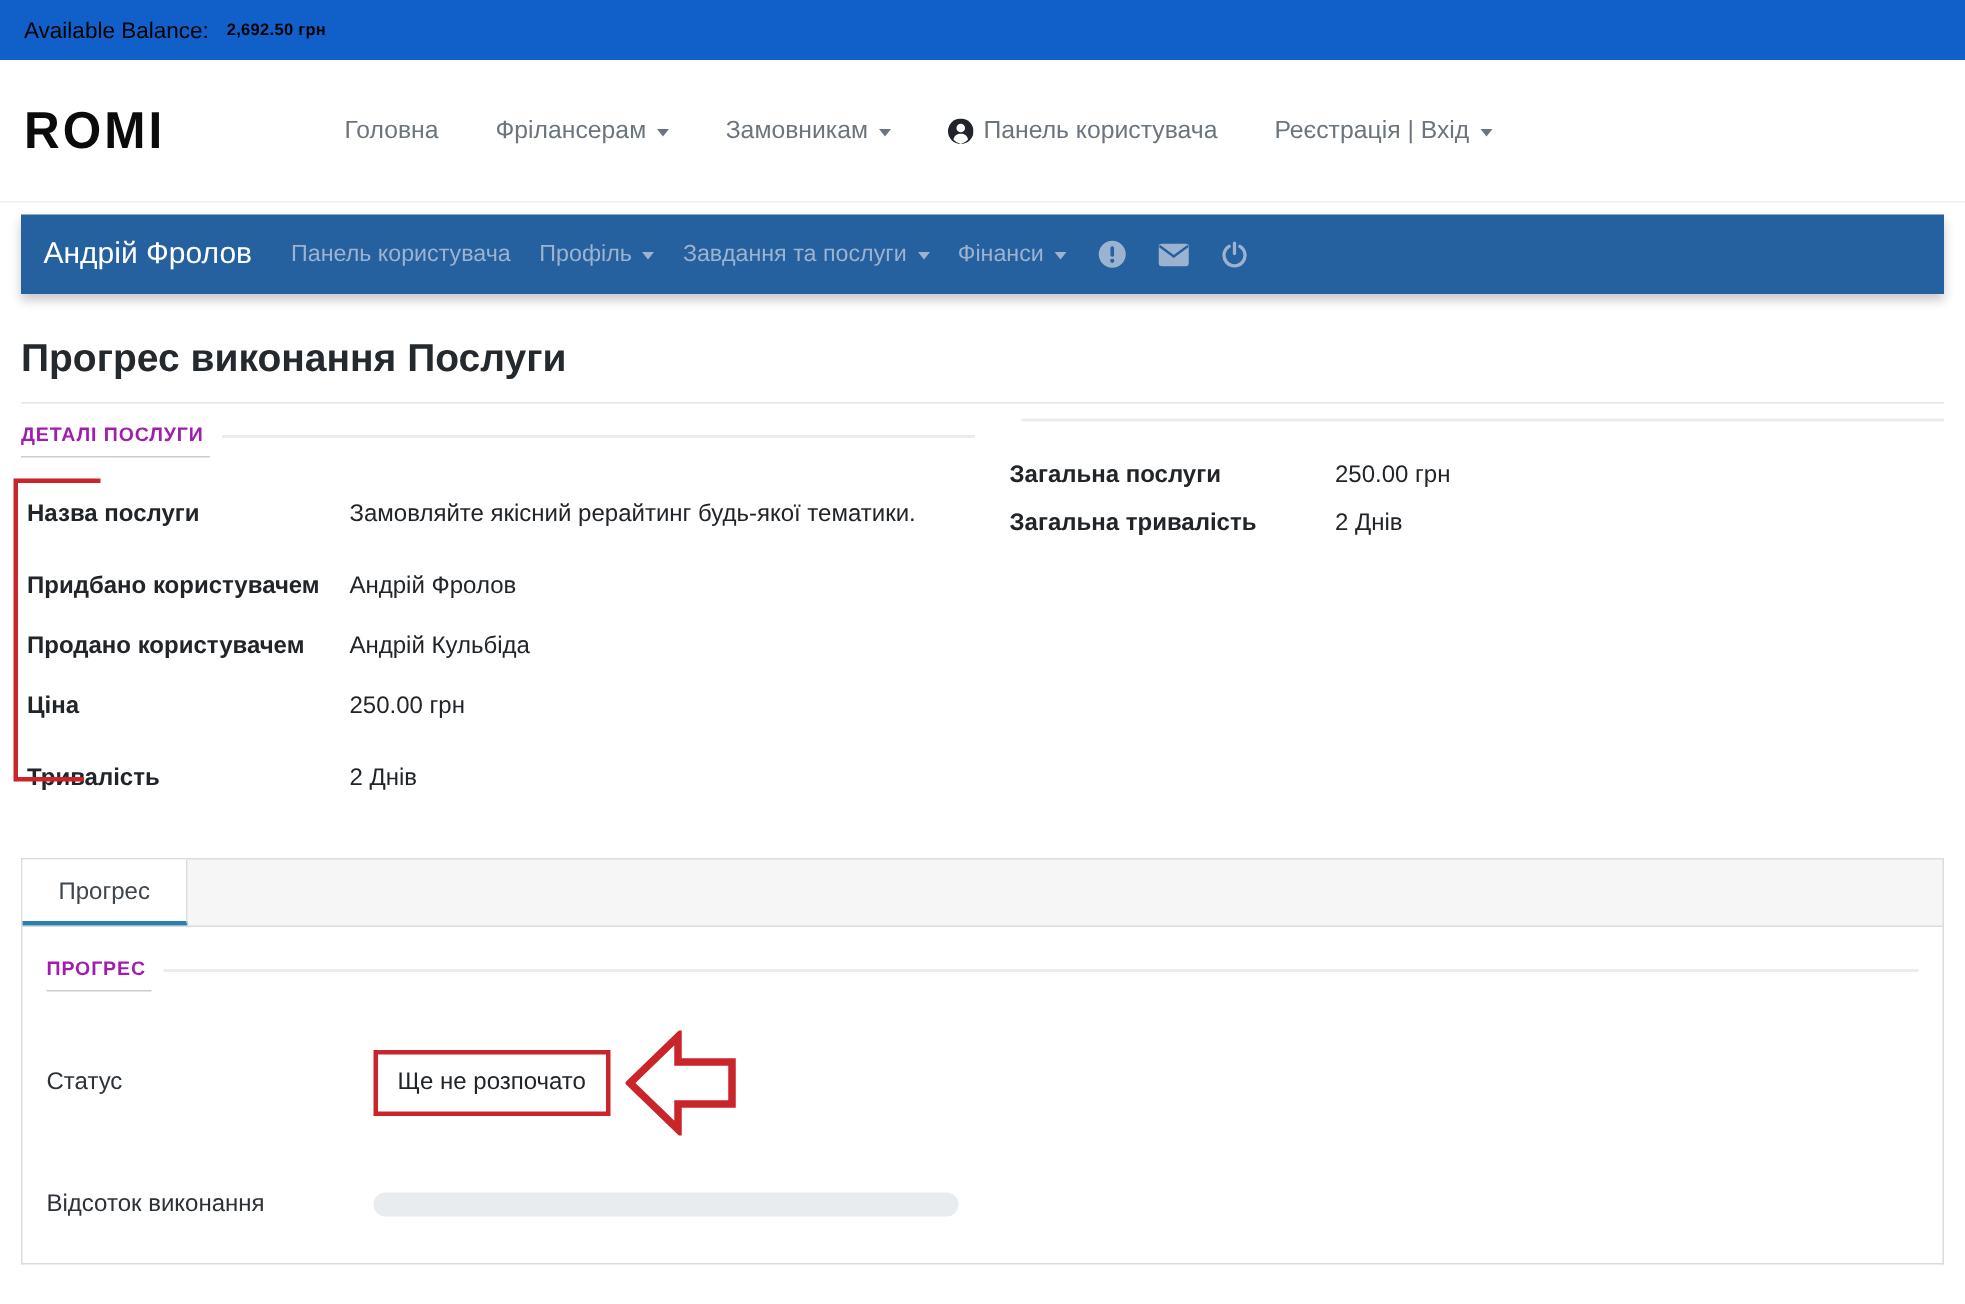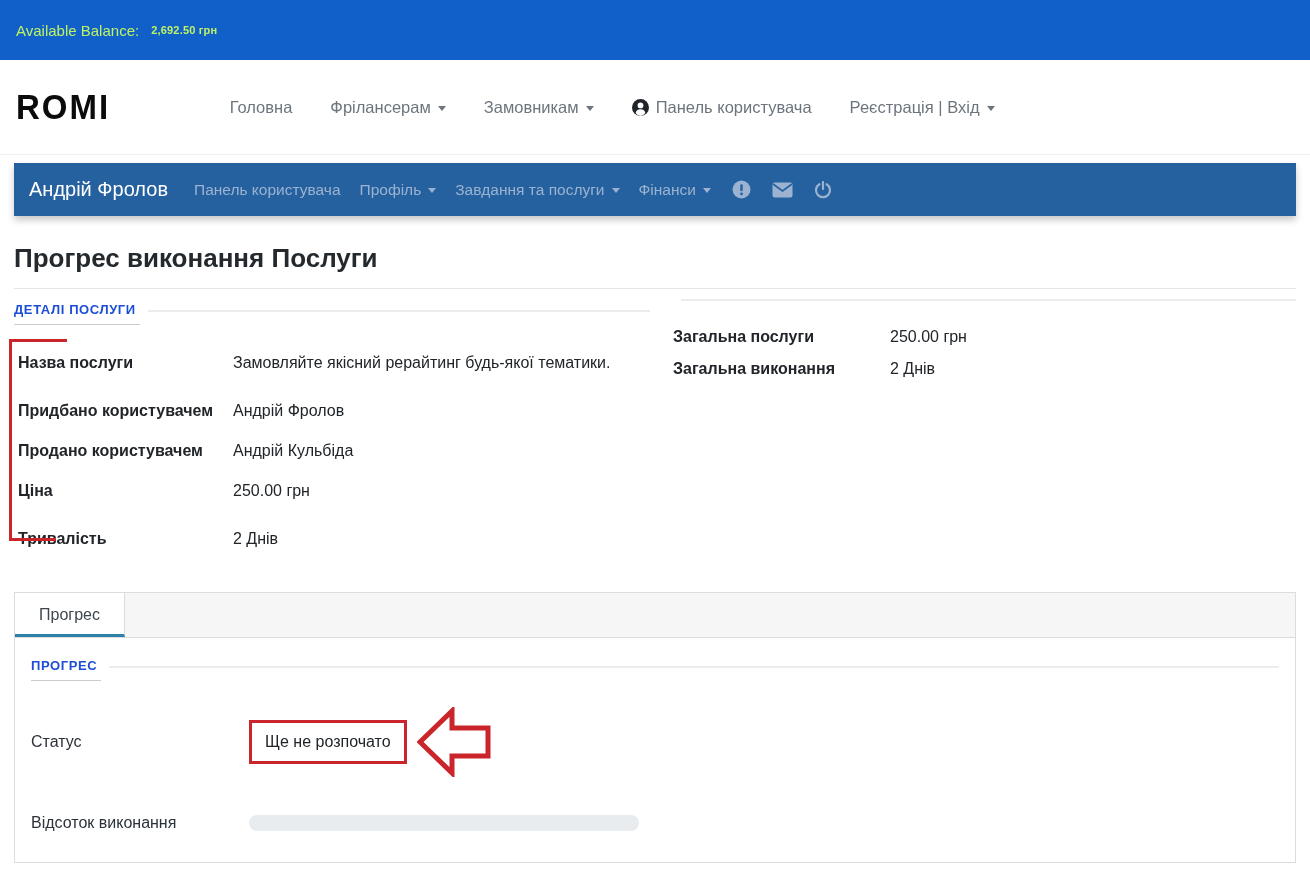--- a/index.html
+++ b/index.html
@@ -6,21 +6,21 @@
     --topbar-bg:#1160c9; --subnav-bg:#25609f; --subnav-link:#9bb3d0;
     --annotation-red:#c9252b; --info-bg:#d3eef6; --info-border:#bce4f0;
     --info-text:#10566b; --tab-accent:#2d80a8; --link-gray:#6c757d;
   }
   *{box-sizing:border-box;margin:0;padding:0;}
   html,body{width:1310px;height:869px;overflow:hidden;}
   body{font-family:"Liberation Sans","DejaVu Sans",sans-serif;font-size:16px;color:#212529;background:#fff;}
   a{text-decoration:none;cursor:pointer;}
 
   
-  .topbar{height:60px;background:var(--topbar-bg);display:flex;align-items:center;padding:0 16px;color:#bef264;}
+  .topbar{height:40px;background:var(--topbar-bg);display:flex;align-items:center;padding:0 16px;color:#000000;}
   .topbar .lbl{font-size:15px;}
   .topbar .val{font-size:11px;font-weight:bold;margin-left:12px;letter-spacing:.2px;}
 
   
   header{height:95px;display:flex;align-items:center;padding:0 16px;border-bottom:1px solid #eef0f2;background:#fff;}
   .logo{font-weight:900;font-size:33px;letter-spacing:2px;color:#0b0b0b;transform:scaleY(1.05);}
   .main-nav{display:flex;align-items:flex-end;gap:38px;margin:0 auto;padding-right:180px;}
   .main-nav a{color:var(--link-gray);font-size:16.5px;display:inline-flex;align-items:center;}
   .caret{display:inline-block;width:0;height:0;border-left:4.5px solid transparent;border-right:4.5px solid transparent;border-top:5px solid currentColor;margin-left:7px;position:relative;top:1px;}
   .user-glyph{margin-right:7px;display:inline-flex;}
@@ -31,21 +31,21 @@
   .subnav nav{display:flex;align-items:center;gap:19px;}
   .subnav nav a{color:var(--subnav-link);font-size:15.5px;display:inline-flex;align-items:center;}
   .subnav .icon-btn{margin-left:2px;display:inline-flex;align-items:center;}
 
   main{padding:0 14px;}
   h1{font-size:26px;font-weight:600;margin-top:27px;color:#24292e;}
   .title-rule{border:none;border-top:1px solid #e3e6e8;margin:14px 0 13px;}
 
   
   .sec-head{display:flex;align-items:center;}
-  .sec-head .txt{font-size:13px;font-weight:bold;letter-spacing:.6px;color:#1d4ed8;border-bottom:1px solid #c9cdd1;padding:0 4px 7px 0;white-space:nowrap;}
+  .sec-head .txt{font-size:13px;font-weight:bold;letter-spacing:.6px;color:#a21caf;border-bottom:1px solid #c9cdd1;padding:0 4px 7px 0;white-space:nowrap;}
   .sec-head .line{flex:1;height:2px;background:#ececec;margin-left:8px;position:relative;top:-3px;}
 
   .columns{display:flex;gap:23px;align-items:flex-start;}
   .col-left{width:636px;flex:0 0 636px;}
   .col-right{flex:1;}
 
   .detail-rows{position:relative;margin-top:26px;padding-left:4px;}
   .d-row{display:flex;line-height:24px;}
   .d-row.gap-lg{margin-bottom:24px;}
   .d-row.gap-sm{margin-bottom:16px;}
@@ -197,21 +197,21 @@
     <section class="col-right">
       <div class="sec-head">
           <span class="line"></span>
       </div>
       <div class="ext-rows">
         <div class="e-row">
           <span class="k">Загальна послуги</span>
           <span class="v">250.00 грн</span>
         </div>
         <div class="e-row">
-          <span class="k">Загальна виконання</span>
+          <span class="k">Загальна тривалість</span>
           <span class="v">2 Днів</span>
         </div>
       </div>
     </section>
   </div>
 
   <div class="tabs-wrap">
     <div class="tab-strip">
       <div class="tab active">Прогрес</div>
     </div>

